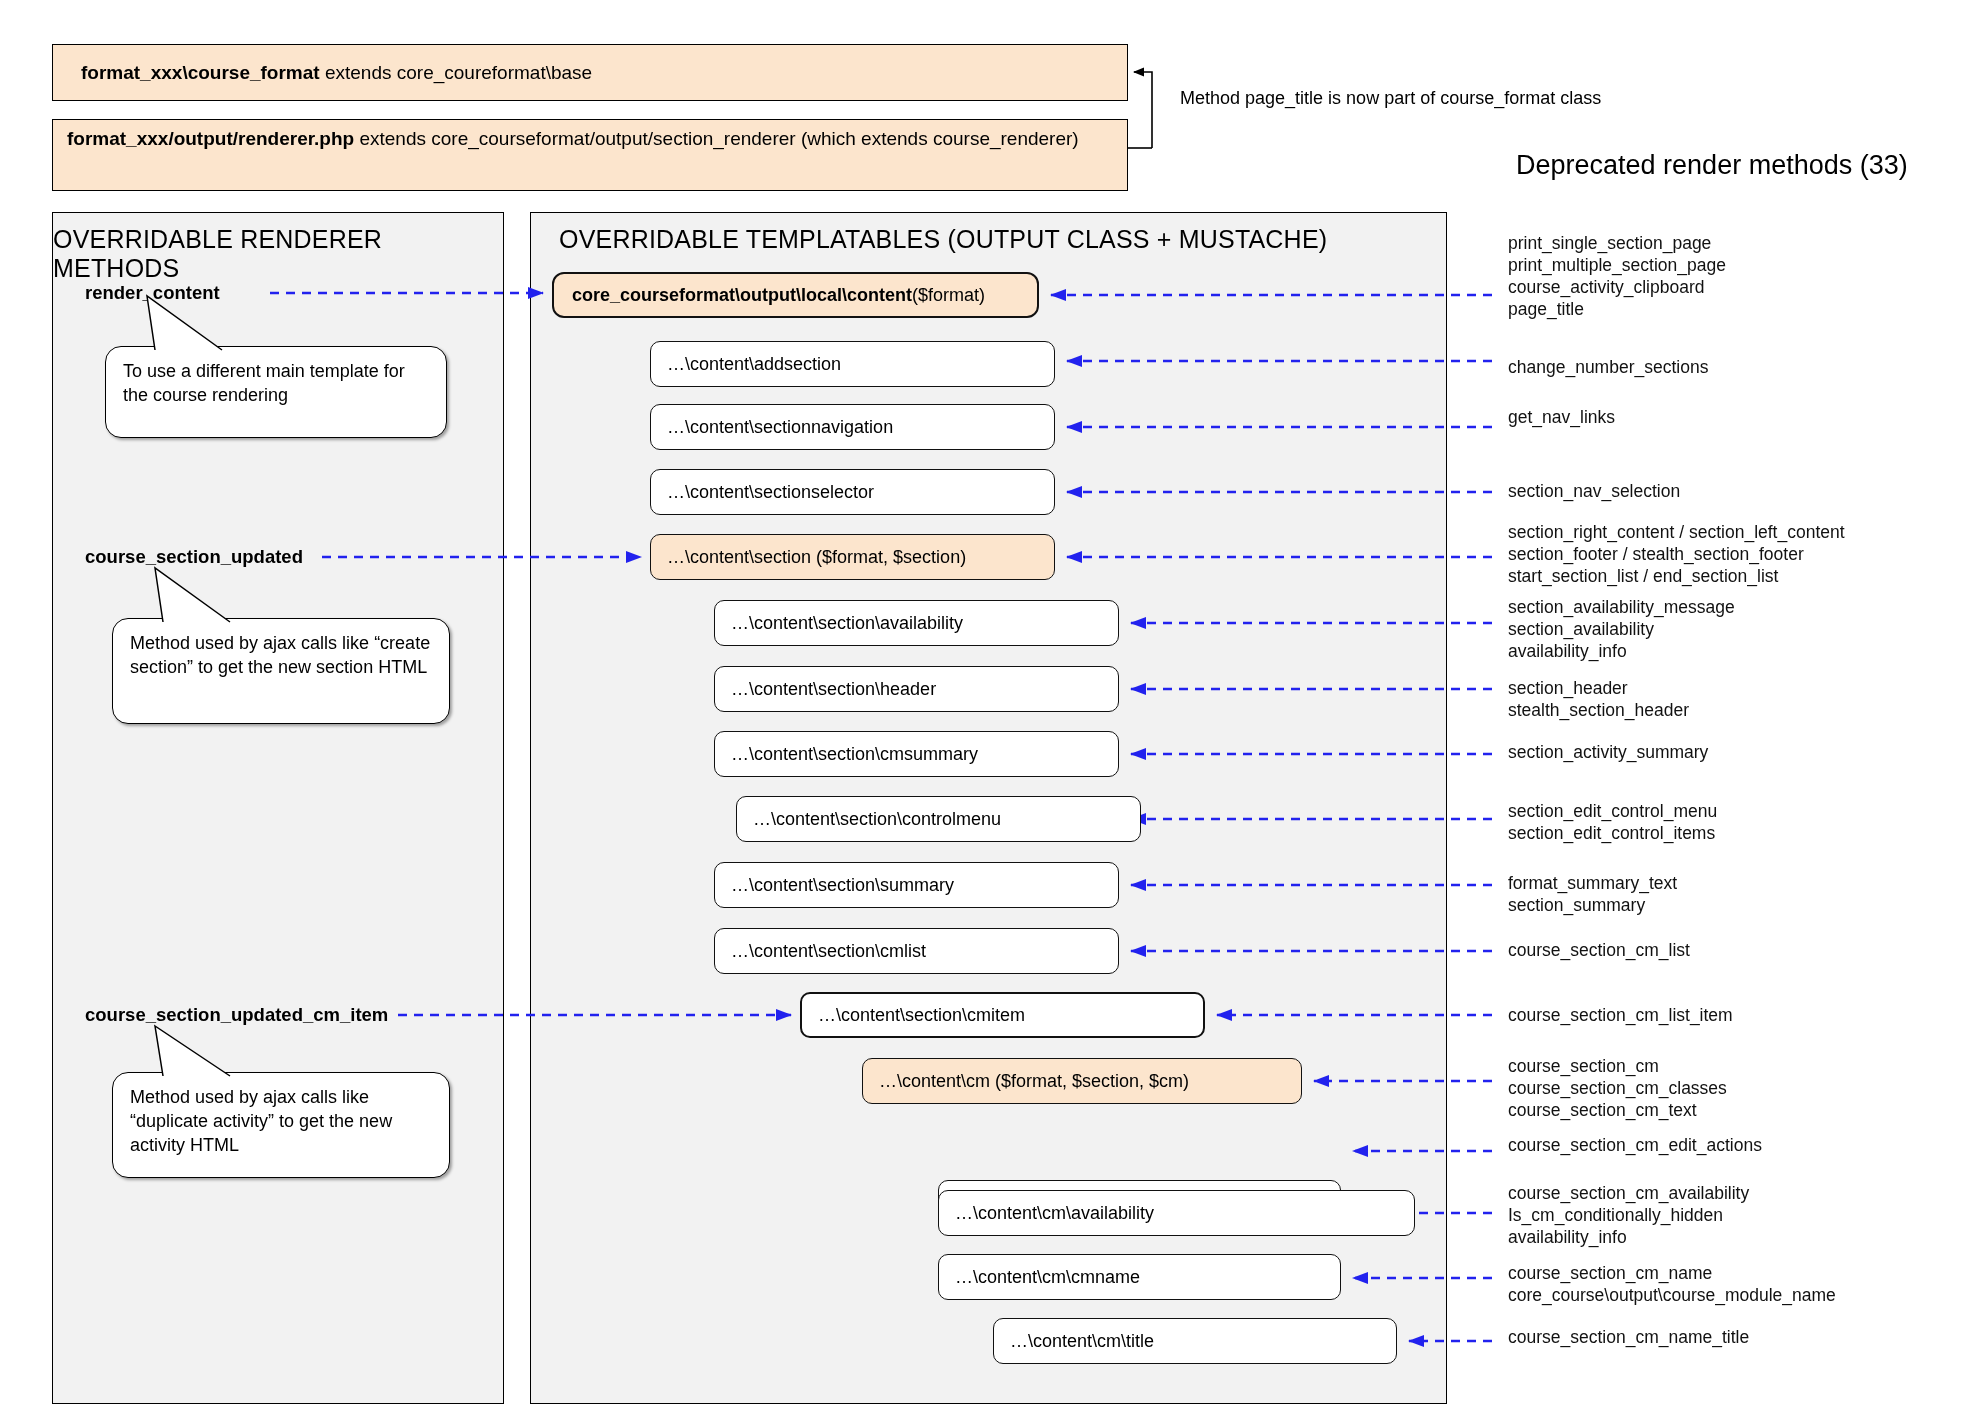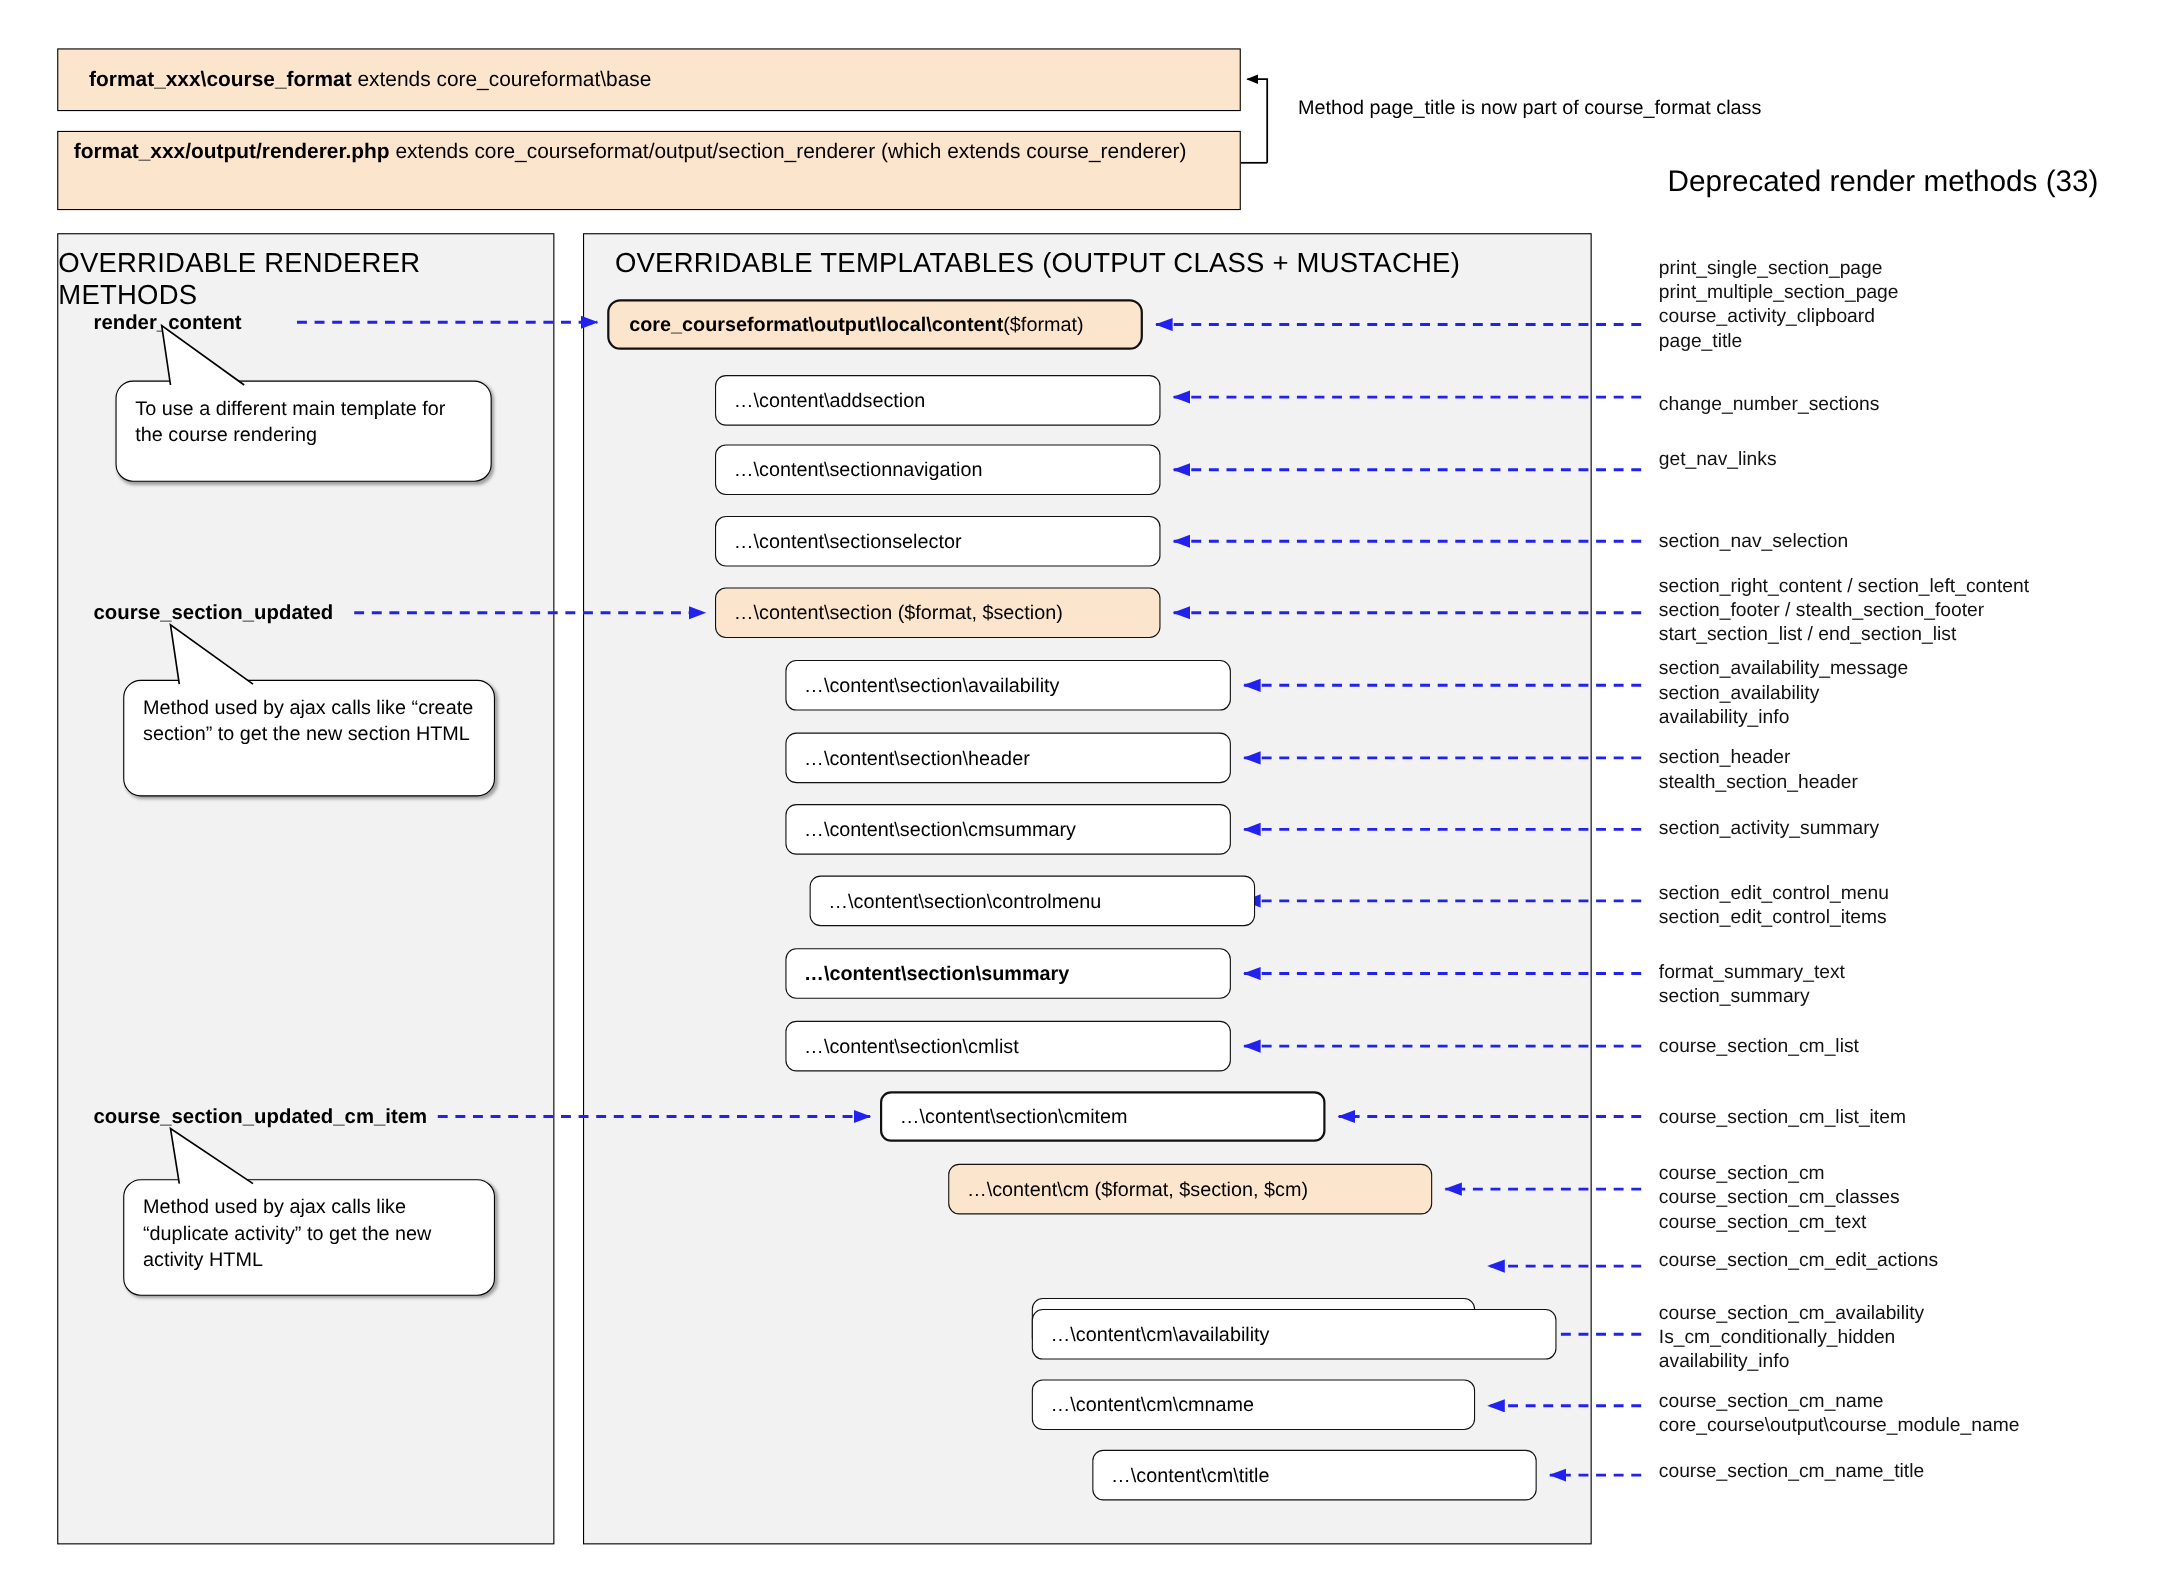--- a/index.html
+++ b/index.html
@@ -103,21 +103,21 @@
       <span class="rest"> ($format)</span>
   </div>
   <div class="nodebox" style="left:650px;top:328px;width:405px;margin-top:13px;">…\content\addsection</div>
   <div class="nodebox" style="left:650px;top:404px;width:405px;">…\content\sectionnavigation</div>
   <div class="nodebox" style="left:650px;top:469px;width:405px;">…\content\sectionselector</div>
   <div class="nodebox accent" style="left:650px;top:534px;width:405px;">…\content\section ($format, $section)</div>
   <div class="nodebox" style="left:714px;top:600px;width:405px;">…\content\section\availability</div>
   <div class="nodebox" style="left:714px;top:666px;width:405px;">…\content\section\header</div>
   <div class="nodebox" style="left:714px;top:731px;width:405px;">…\content\section\cmsummary</div>
   <div class="nodebox" style="left:736px;top:796px;width:405px;">…\content\section\controlmenu</div>
-  <div class="nodebox" style="left:714px;top:862px;width:405px;font-weight:bold;">…\content\section\summary</div>
+  <div class="nodebox" style="left:714px;top:862px;width:405px;">…\content\section\summary</div>
   <div class="nodebox" style="left:714px;top:928px;width:405px;">…\content\section\cmlist</div>
   <div class="nodebox thick" style="left:800px;top:992px;width:405px;">…\content\section\cmitem</div>
   <div class="nodebox accent" style="left:862px;top:1058px;width:440px;">…\content\cm ($format, $section, $cm)</div>
   <div class="nodebox" style="left:938px;top:1180px;width:403px;">…\content\cm\controlmenu</div>
   <div class="nodebox" style="left:938px;top:1190px;width:477px;">…\content\cm\availability</div>
   <div class="nodebox" style="left:938px;top:1254px;width:403px;">…\content\cm\cmname</div>
   <div class="nodebox" style="left:993px;top:1318px;width:404px;">…\content\cm\title</div>
 
   <div class="dep-group" style="top:232px;">
     <div>print_single_section_page</div>

